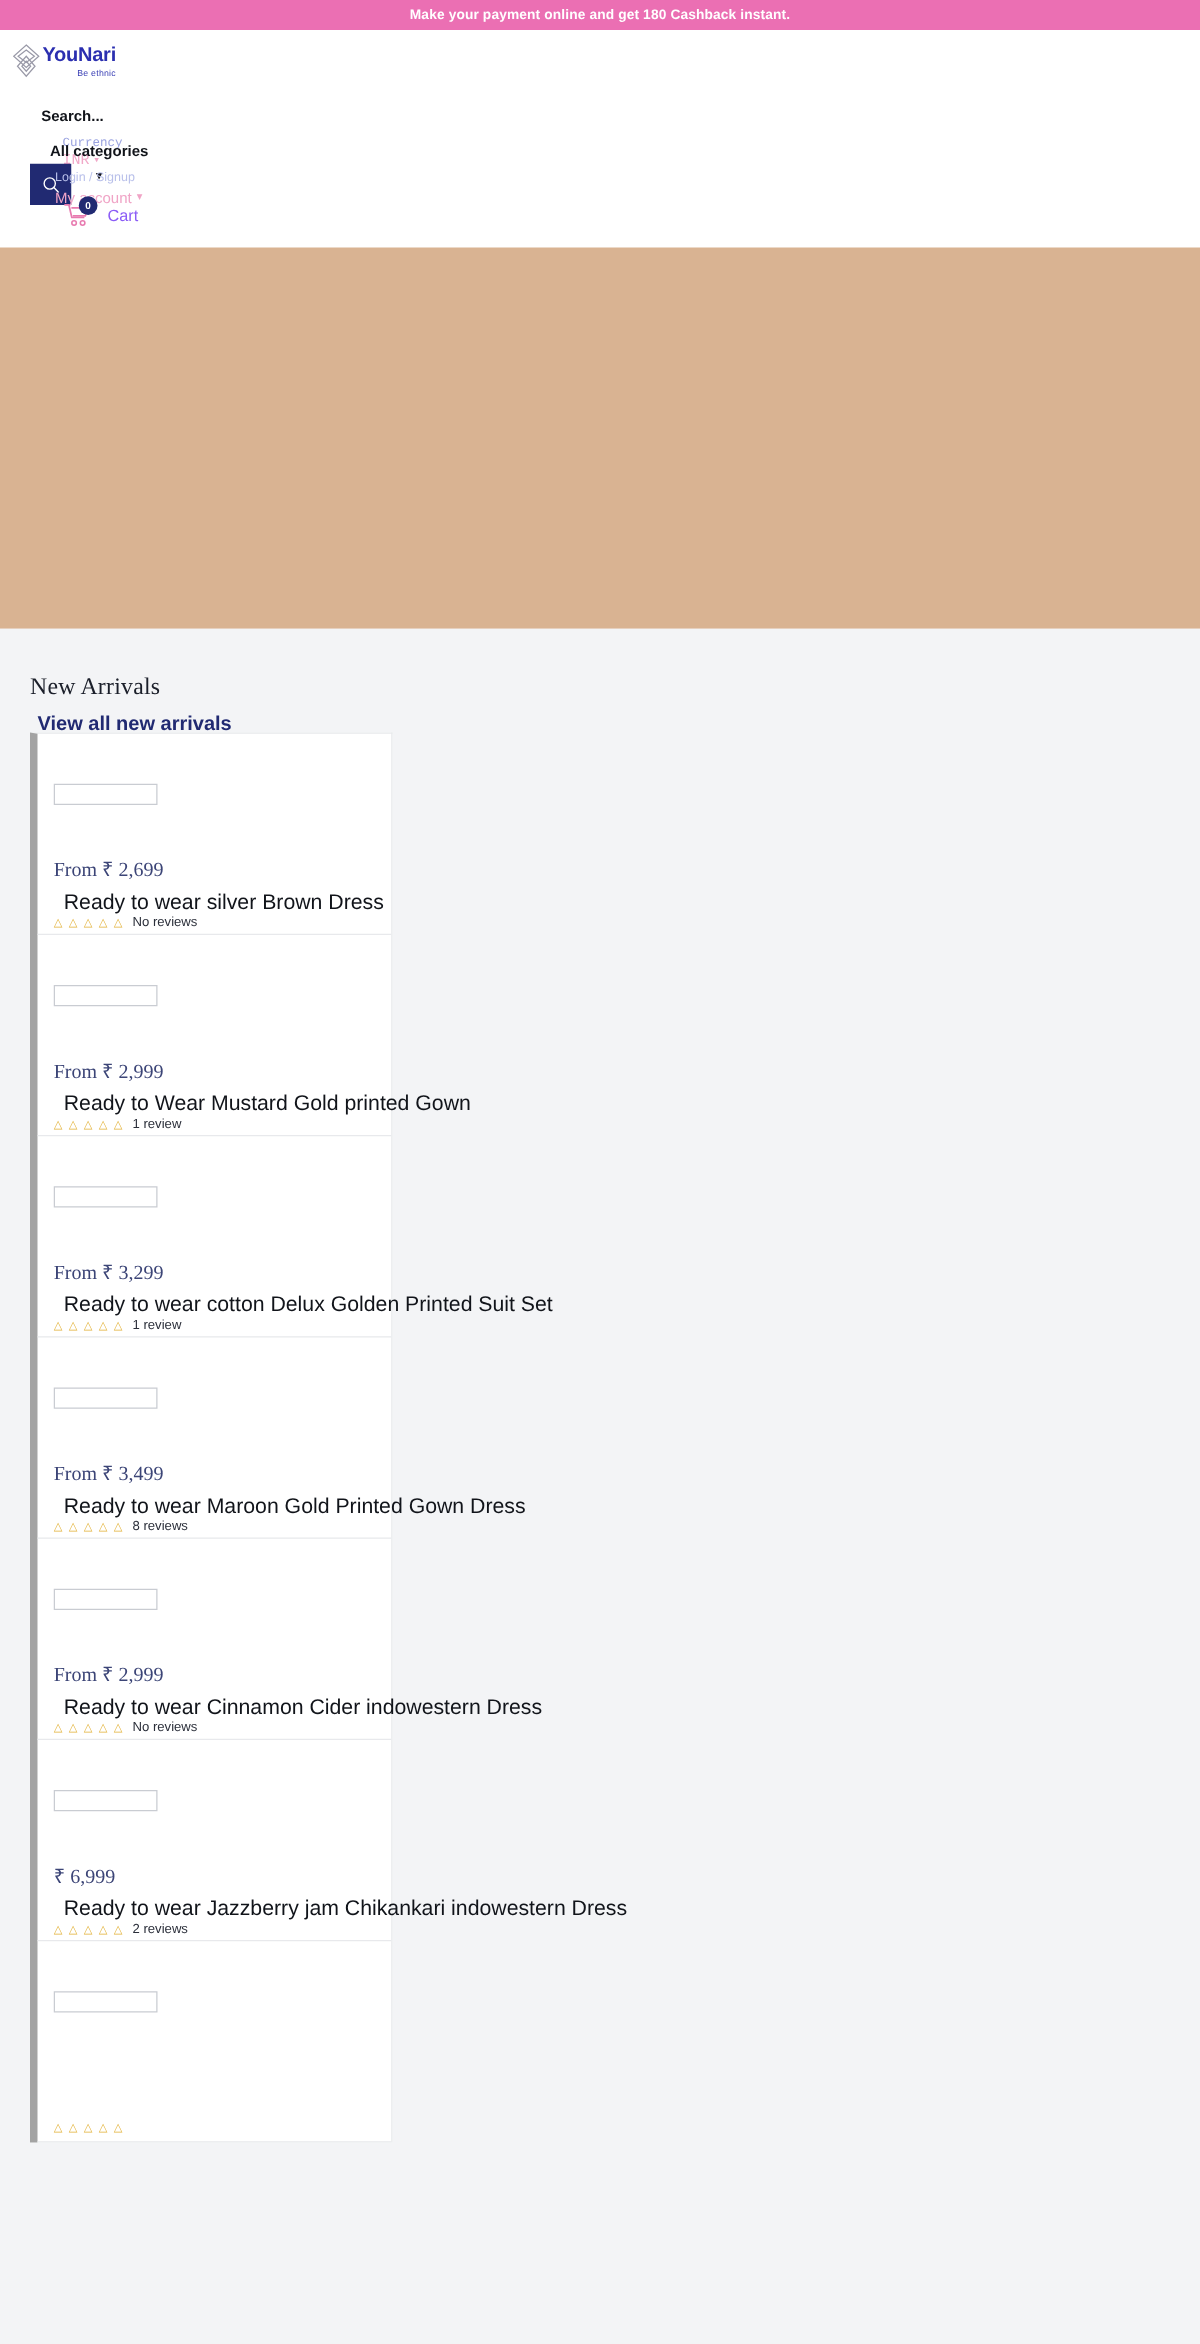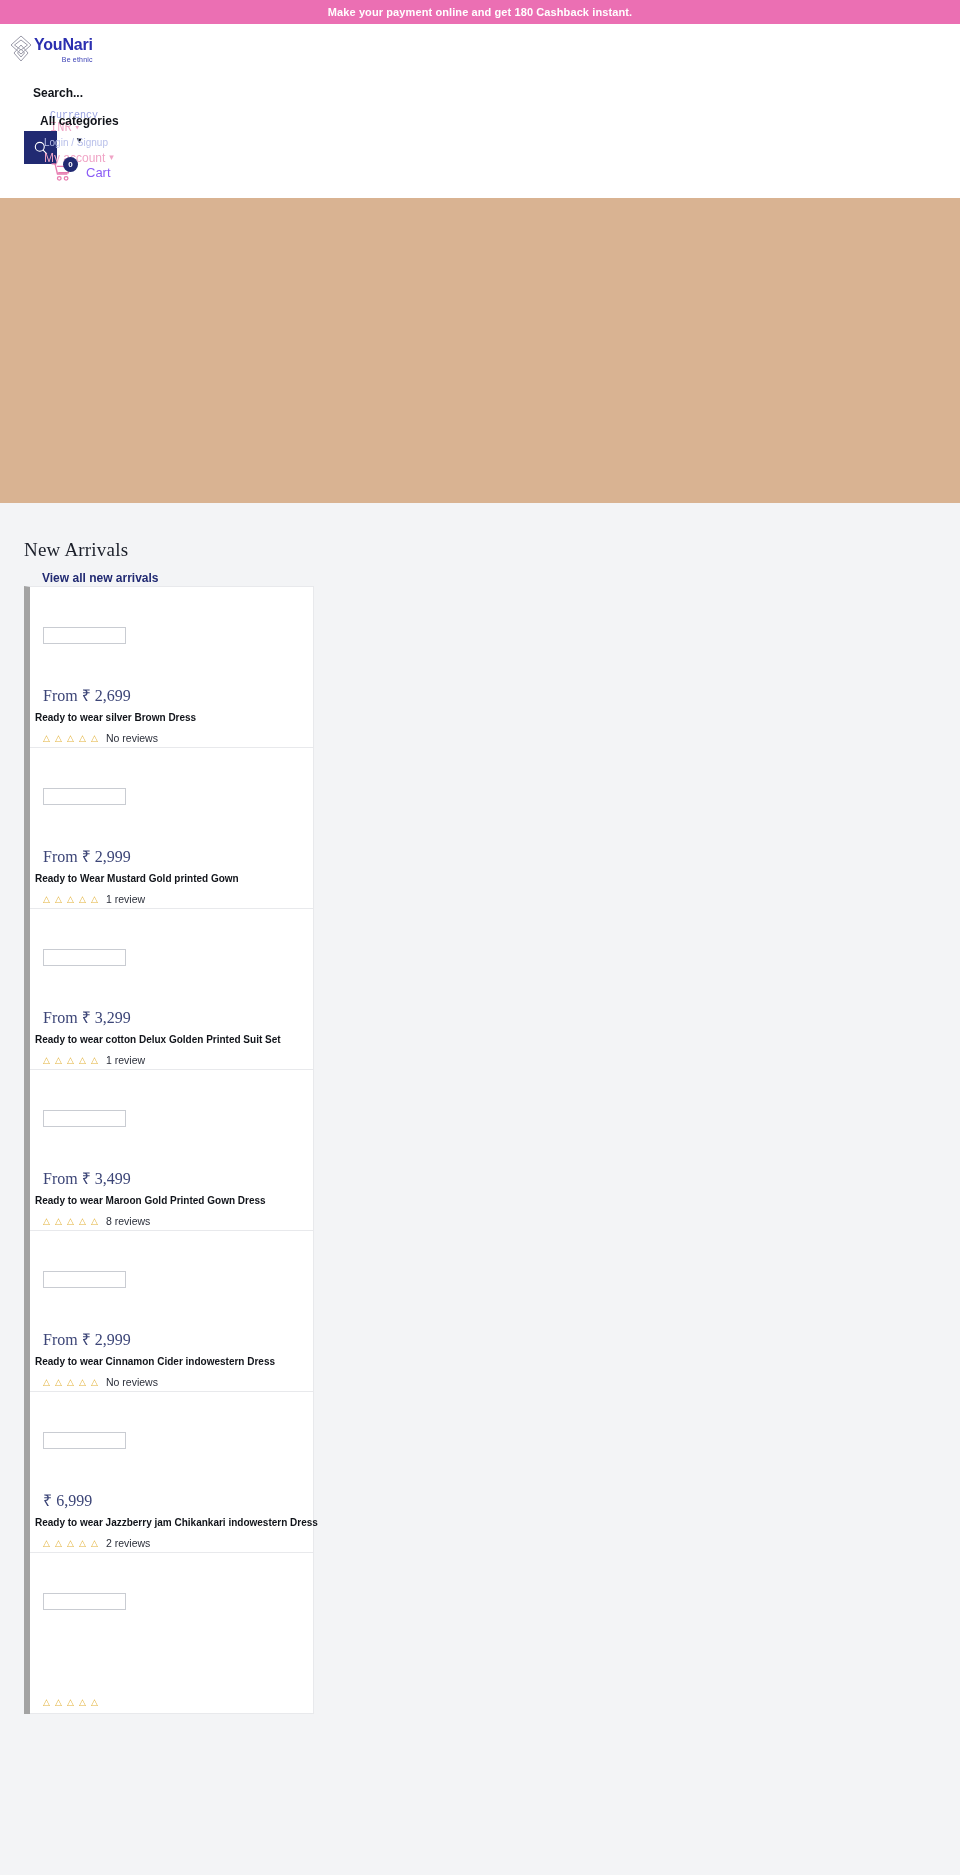--- a/index.html
+++ b/index.html
@@ -199,22 +199,22 @@
   .section-title {
     font-family: "Liberation Serif", serif;
     font-size: 19px;
     font-weight: 400;
     color: #1b1f2a;
     letter-spacing: .2px;
   }
   .section-link {
     display: inline-block;
     margin-top: 10px;
-    margin-left: 18px;
-    font-size: 12px;
+    margin-left: 6px;
+    font-size: 16px;
     font-weight: 700;
     color: #212a72;
     cursor: pointer;
   }
 
   .product-grid {
     position: absolute;
     left: 24px;
     top: 83px;
     width: 290px;
@@ -243,24 +243,24 @@
     position: absolute;
     left: 13px;
     top: 97px;
     font-family: "Liberation Serif", serif;
     font-size: 16px;
     color: #3c4577;
     white-space: nowrap;
   }
   .product-title {
     position: absolute;
-    left: 5px;
+    left: 21px;
     top: 125px;
-    font-size: 10px;
-    font-weight: 700;
+    font-size: 17px;
+    font-weight: 400;
     color: #11141a;
     white-space: nowrap;
   }
   .rating-row {
     position: absolute;
     left: 13px;
     top: 145px;
     display: flex;
     align-items: center;
     gap: 7px;

